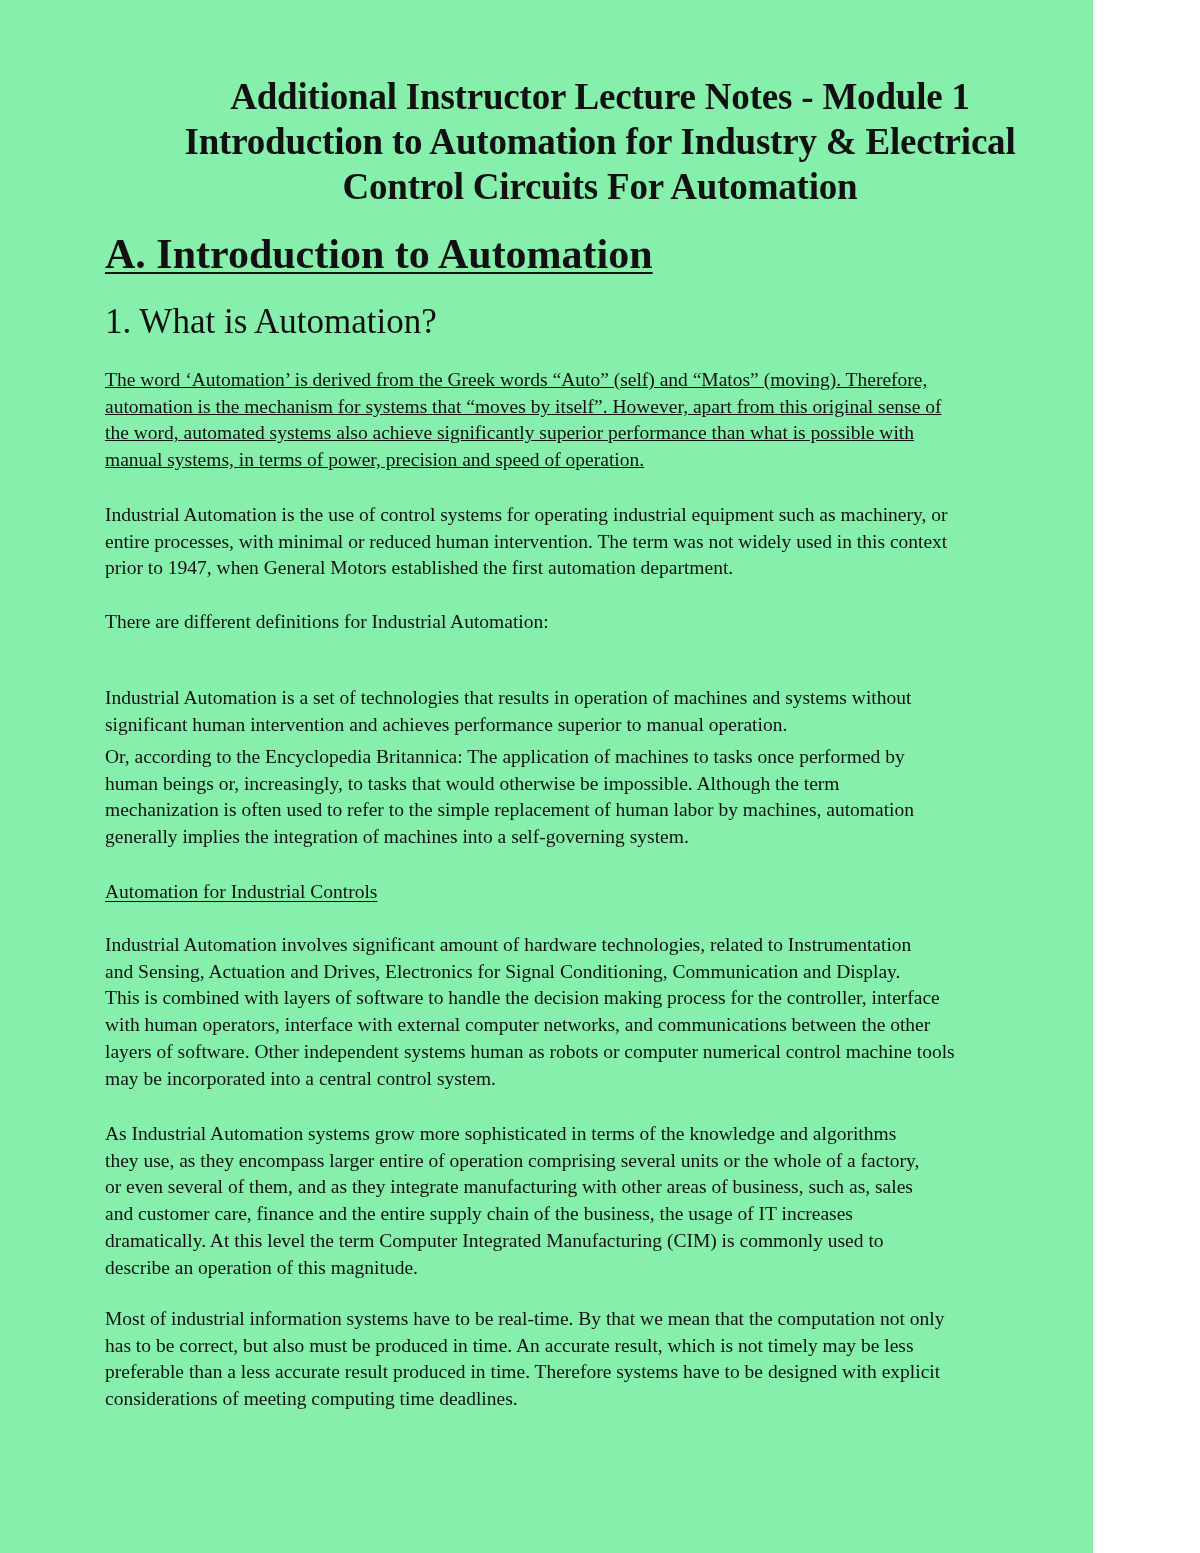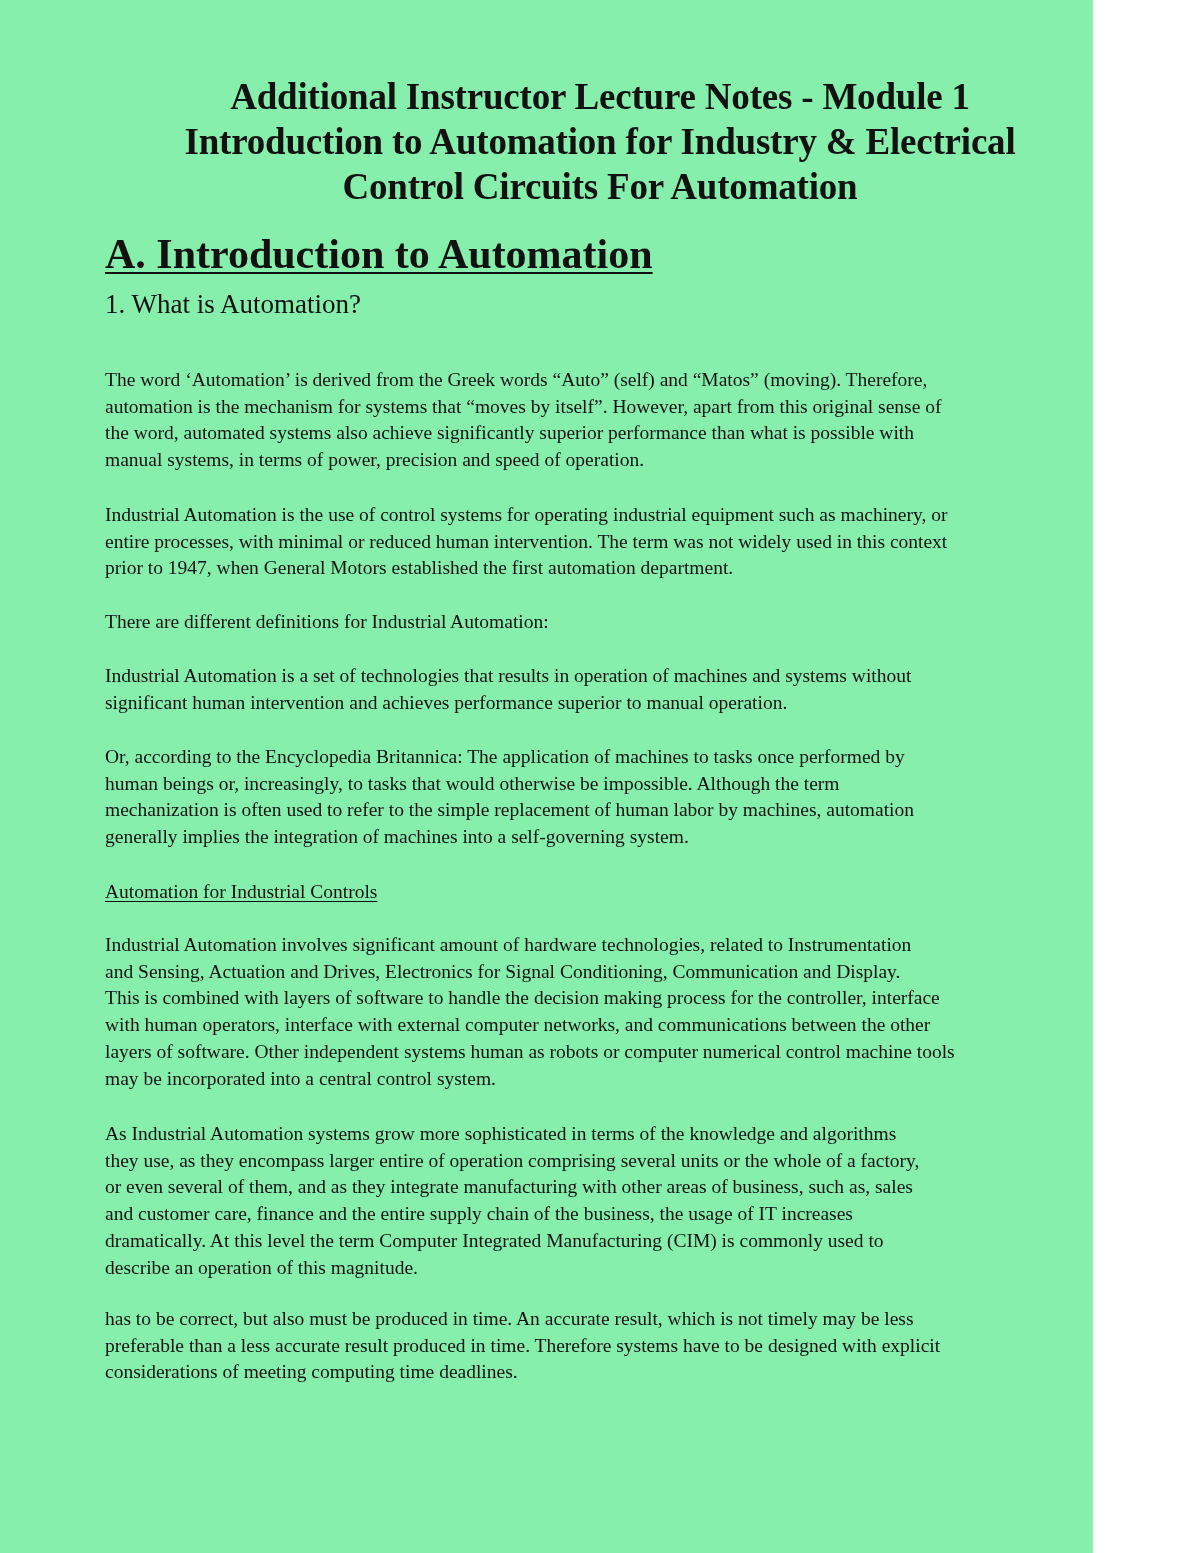--- a/index.html
+++ b/index.html
@@ -34,46 +34,46 @@
       font-weight: bold;
       font-size: 42px;
       line-height: 40px;
       text-decoration: underline;
       text-decoration-thickness: 2px;
       text-underline-offset: 4px;
       white-space: nowrap;
     }
     .sub-heading {
       position: absolute;
-      left: 105px; top: 287px;
-      font-size: 27px;
+      left: 105px; top: 305px;
+      font-size: 35px;
       line-height: 34px;
       white-space: nowrap;
     }
     .para {
       position: absolute;
       left: 105px;
       width: 1020px;
       font-size: 19.5px;
       line-height: 26.7px;
     }
     .para .line { display: block; white-space: nowrap; }
     .inline-heading {
       position: absolute;
       left: 105px;
       font-size: 19.5px;
       line-height: 26.7px;
       text-decoration: underline;
       text-underline-offset: 3px;
       white-space: nowrap;
     }
-    #p1 { top: 367px; }
+    #p1 { top: 367px; text-decoration: underline; }
     #p2 { top: 502px; }
     #p3 { top: 609px; }
-    #p4 { top: 663px; }
+    #p4 { top: 685px; }
     #p5 { top: 744px; }
     #h-controls { top: 879px; }
     #p6 { top: 932px; }
     #p7 { top: 1121px; }
     #p8 { top: 1306px; }
   </style>
 </head>
 <body>
 
 <div class="page">
@@ -131,18 +131,19 @@
   <div class="para" id="p7">
     <span class="line">As Industrial Automation systems grow more sophisticated in terms of the knowledge and algorithms</span>
     <span class="line">they use, as they encompass larger entire of operation comprising several units or the whole of a factory,</span>
     <span class="line">or even several of them, and as they integrate manufacturing with other areas of business, such as, sales</span>
     <span class="line">and customer care, finance and the entire supply chain of the business, the usage of IT increases</span>
     <span class="line">dramatically. At this level the term Computer Integrated Manufacturing (CIM) is commonly used to</span>
     <span class="line">describe an operation of this magnitude.</span>
   </div>
 
   <div class="para" id="p8">
+    <span class="line">Most of industrial information systems have to be real-time. By that we mean that the computation not only</span>
     <span class="line">has to be correct, but also must be produced in time. An accurate result, which is not timely may be less</span>
     <span class="line">preferable than a less accurate result produced in time. Therefore systems have to be designed with explicit</span>
     <span class="line">considerations of meeting computing time deadlines.</span>
   </div>
 
 </div>
 
 </body></html>

